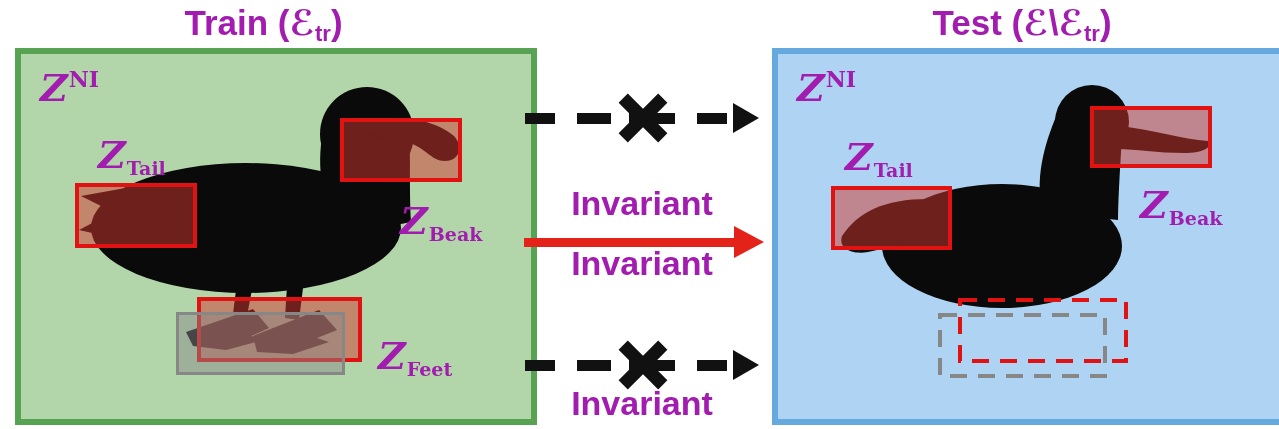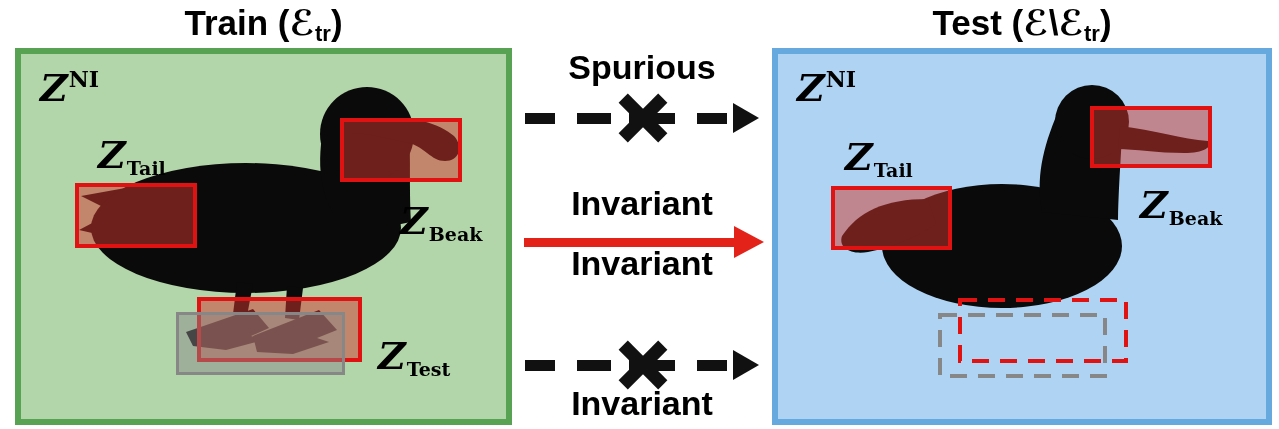--- a/index.html
+++ b/index.html
@@ -1,20 +1,20 @@
 <!DOCTYPE html>
 <html><head>
 <meta charset="utf-8">
 <style>
   html,body{margin:0;padding:0;background:#ffffff;}
   .canvas{position:relative;width:1279px;height:429px;background:#ffffff;overflow:hidden;
-          font-family:"Liberation Sans",sans-serif;color:#000000;}
+          font-family:"Liberation Sans",sans-serif;color:#a21caf;}
 
   
-  .panel{position:absolute;top:48px;height:365px;border:6px solid;box-sizing:content-box;}
+  .panel{position:absolute;top:48px;height:365px;border:6px solid;box-sizing:content-box;padding-left:25px;}
   .panel.train{left:15px;width:485px;border-color:#58a353;background:#b3d5aa;}
   .panel.test {left:772px;width:488px;border-color:#66a9de;background:#afd4f3;}
   .panel svg.duck{position:absolute;left:0;top:0;}
 
   
   .ptitle{position:absolute;top:0px;height:46px;text-align:center;font-weight:700;font-size:35px;
           line-height:46px;white-space:nowrap;}
   .ptitle .se{font-family:"DejaVu Sans",sans-serif;font-weight:700;}
   .ptitle .tsub{font-size:22px;vertical-align:-6px;letter-spacing:0px;}
 
@@ -90,21 +90,21 @@
     <div class="mlabel" style="left:19px;top:14px;">
       <span class="mz">Z</span><span class="msup">NI</span>
     </div>
     <div class="mlabel" style="left:77px;top:82px;">
       <span class="mz">Z</span><span class="msub">Tail</span>
     </div>
     <div class="mlabel" style="left:379px;top:148px;">
       <span class="mz">Z</span><span class="msub">Beak</span>
     </div>
     <div class="mlabel" style="left:357px;top:283px;">
-      <span class="mz">Z</span><span class="msub">Test</span>
+      <span class="mz">Z</span><span class="msub">Feet</span>
     </div>
   </div>
 
   <div class="panel test">
     <svg class="duck" width="488" height="365" viewBox="0 0 488 365">
       <g fill="#0a0a0a">
 
         <ellipse cx="224" cy="192" rx="120" ry="62"></ellipse>
 
         <path d="M 150,145 C 106,145 80,158 64,182 C 60,194 73,201 90,198 C 118,193 140,182 158,170 Z"></path>
@@ -131,21 +131,20 @@
       <span class="mz">Z</span><span class="msup">NI</span>
     </div>
     <div class="mlabel" style="left:67px;top:84px;">
       <span class="mz">Z</span><span class="msub">Tail</span>
     </div>
     <div class="mlabel" style="left:362px;top:132px;">
       <span class="mz">Z</span><span class="msub">Beak</span>
     </div>
   </div>
 
-  <div class="midlabel" style="top:48px;">Spurious</div>
   <div class="darrow" style="left:525px;top:93px;">
     <span class="dash" style="left:0;width:30px;"></span>
     <span class="dash" style="left:52px;width:34px;"></span>
     <span class="dash" style="left:104px;width:46px;"></span>
     <span class="dash" style="left:172px;width:30px;"></span>
     <span class="ahead" style="left:208px;"></span>
     <span class="xmark"></span>
   </div>
 
   <div class="midlabel" style="top:184px;">Invariant</div>

